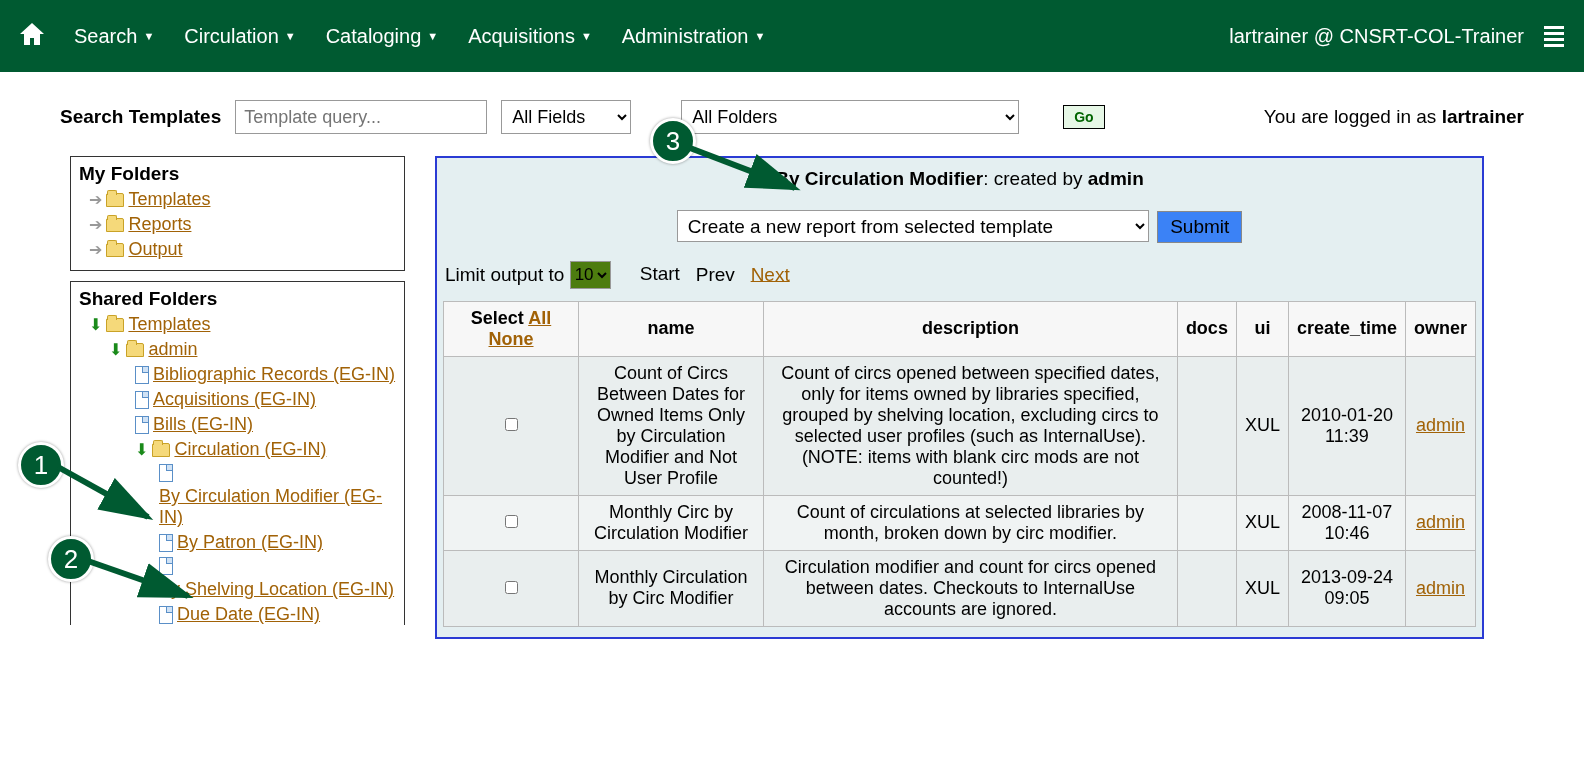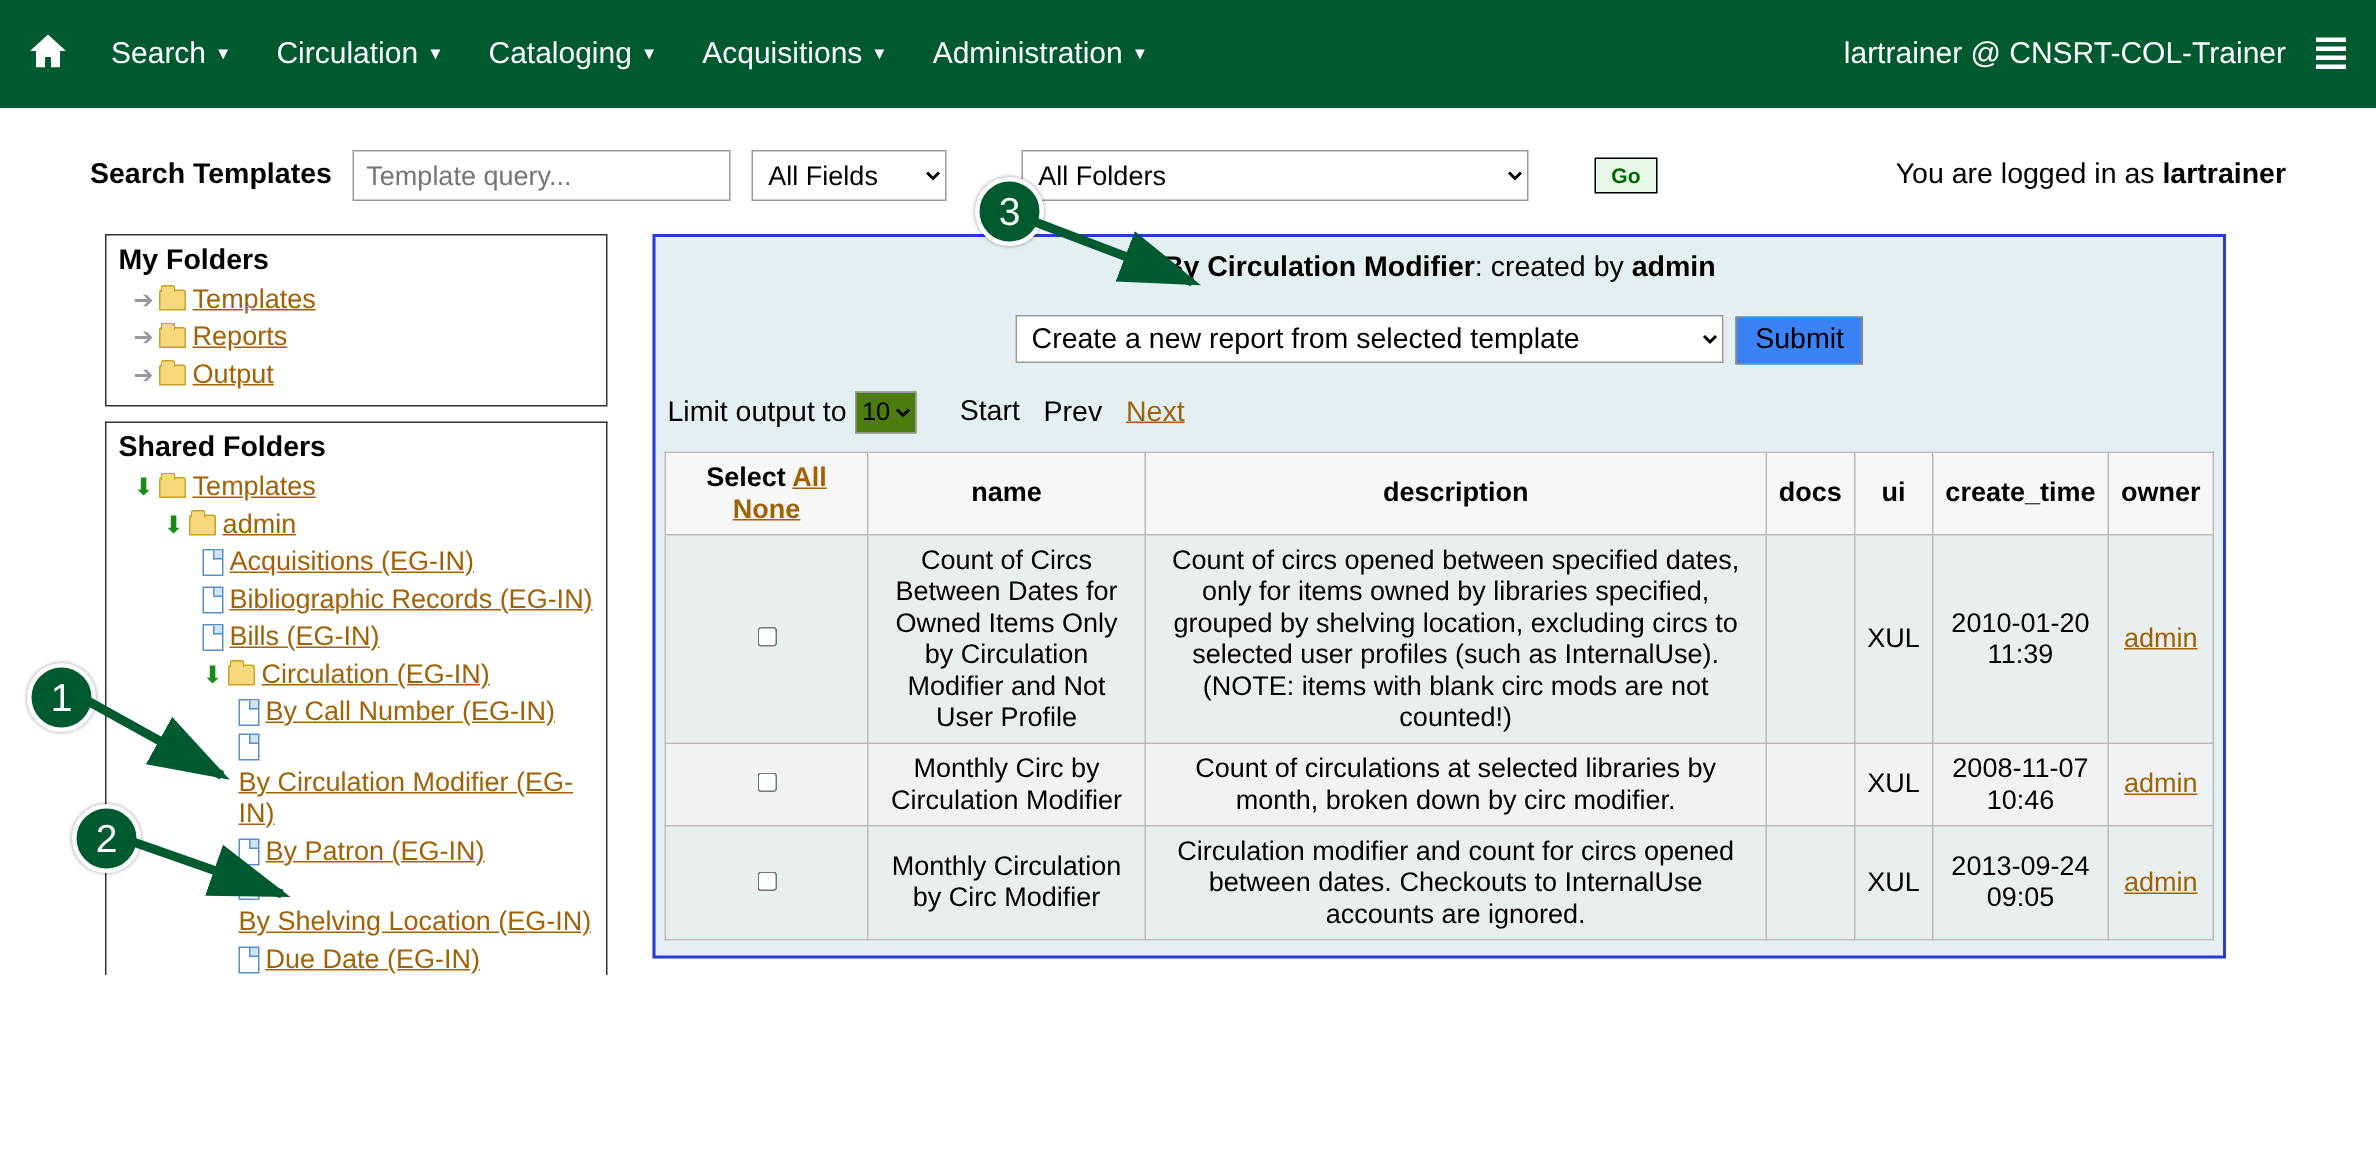--- a/index.html
+++ b/index.html
@@ -5,21 +5,21 @@
 * { box-sizing: border-box; margin: 0; padding: 0; }
 body { font-family: Arial, Helvetica, sans-serif; font-size: 16px; background: #fff; color: #000; }
 a { color: #a16207; text-decoration: underline; }
 
 
 .topnav { background: #005a31; color: #fff; height: 72px; display: flex; align-items: center; padding: 0 20px; }
 .topnav .home { font-size: 26px; margin-right: 30px; cursor: pointer; }
 .topnav .menu { display: flex; gap: 30px; flex: 1; }
 .topnav .menu-item { font-size: 20px; cursor: pointer; display: flex; align-items: center; gap: 6px; }
 .topnav .caret { font-size: 11px; }
-.topnav .right { display: flex; align-items: flex-start; gap: 20px; font-size: 20px; }
+.topnav .right { display: flex; align-items: center; gap: 20px; font-size: 20px; }
 .topnav .hamburger { display: flex; flex-direction: column; gap: 3px; cursor: pointer; }
 .topnav .hamburger span { width: 20px; height: 3px; background: #fff; display: block; }
 
 
 .searchrow { display: flex; align-items: center; padding: 28px 60px 12px 60px; gap: 14px; }
 .searchrow .lbl { font-size: 19px; font-weight: bold; }
 .searchrow input[type=text] { width: 252px; height: 34px; font-size: 18px; padding: 2px 8px; border: 1px solid #999; }
 .searchrow select { height: 34px; font-size: 18px; border: 1px solid #999; background: #fff; padding: 2px 6px; }
 .sel-fields { width: 130px; }
 .sel-folders { width: 338px; margin-left: 36px;}
@@ -178,46 +178,40 @@
           <li class="indent2">
               <span class="row">
                 <span class="arrow-green">⬇</span>
                 <span class="folder"></span> 
                 <a href="#">admin</a>
               </span>
             </li>
           <li class="indent3">
               <span class="row">
                 <span class="file"></span> 
+                <a href="#">Bibliographic Records (EG-IN)</a>
+              </span>
+            </li>
+          <li class="indent3">
+              <span class="row">
+                <span class="file"></span> 
                 <a href="#">Acquisitions (EG-IN)</a>
               </span>
             </li>
           <li class="indent3">
               <span class="row">
                 <span class="file"></span> 
-                <a href="#">Bibliographic Records (EG-IN)</a>
+                <a href="#">Bills (EG-IN)</a>
               </span>
             </li>
           <li class="indent3">
               <span class="row">
-                <span class="file"></span> 
-                <a href="#">Bills (EG-IN)</a>
-              </span>
-            </li>
-          <li class="indent3">
-              <span class="row">
                 <span class="arrow-green">⬇</span>
                 <span class="folder"></span> 
                 <a href="#">Circulation (EG-IN)</a>
-              </span>
-            </li>
-          <li class="indent4">
-              <span class="row">
-                <span class="file"></span> 
-                <a href="#">By Call Number (EG-IN)</a>
               </span>
             </li>
           <li class="indent4">
               <span class="row">
                 <span class="file"></span> 
                 <a href="#">By Circulation Modifier (EG-IN)</a>
               </span>
             </li>
           <li class="indent4">
               <span class="row">

